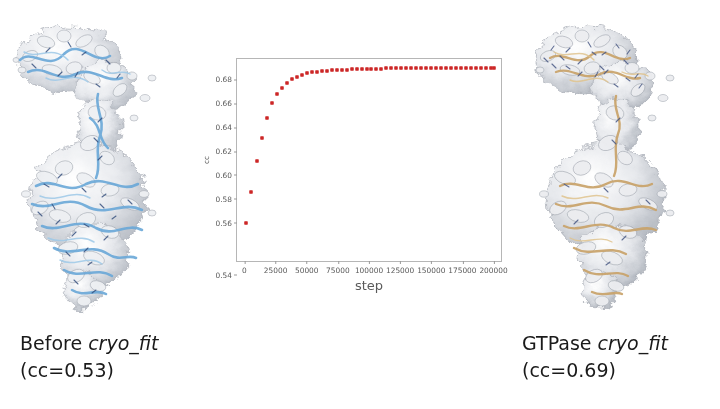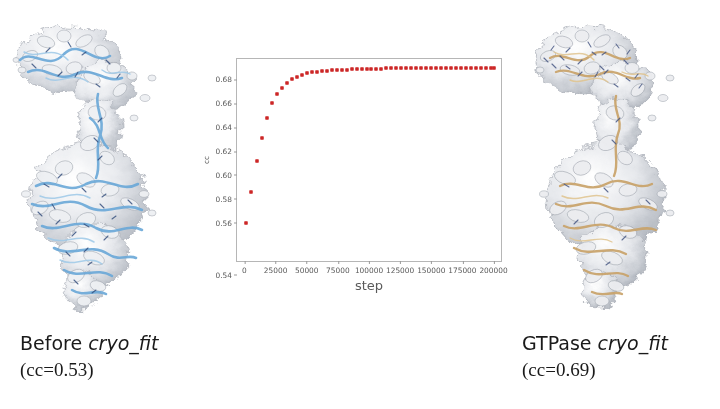--- a/index.html
+++ b/index.html
@@ -134,21 +134,21 @@
     position: absolute;
     font-family: "DejaVu Sans", sans-serif;
     font-size: 19px;
     color: #1a1a1a;
     line-height: 1.42;
     white-space: nowrap;
   }
   #caption-before { left: 20px; top: 330px; }
   #caption-after  { left: 522px; top: 330px; }
   .caption .emph { font-style: italic; }
-  .caption .line2 { display: block; font-family: Liberation Serif, serif; }
+  .caption .line2 { display: block; }
 </style>
 </head>
 <body>
 
 <div class="mol-panel" id="mol-left">
   <svg viewBox="0 0 190 312">
     <defs>
       <radialGradient id="blobL" cx="38%" cy="32%" r="72%">
         <stop offset="0%" stop-color="#ffffff"></stop>
         <stop offset="52%" stop-color="#e8eaee"></stop>

